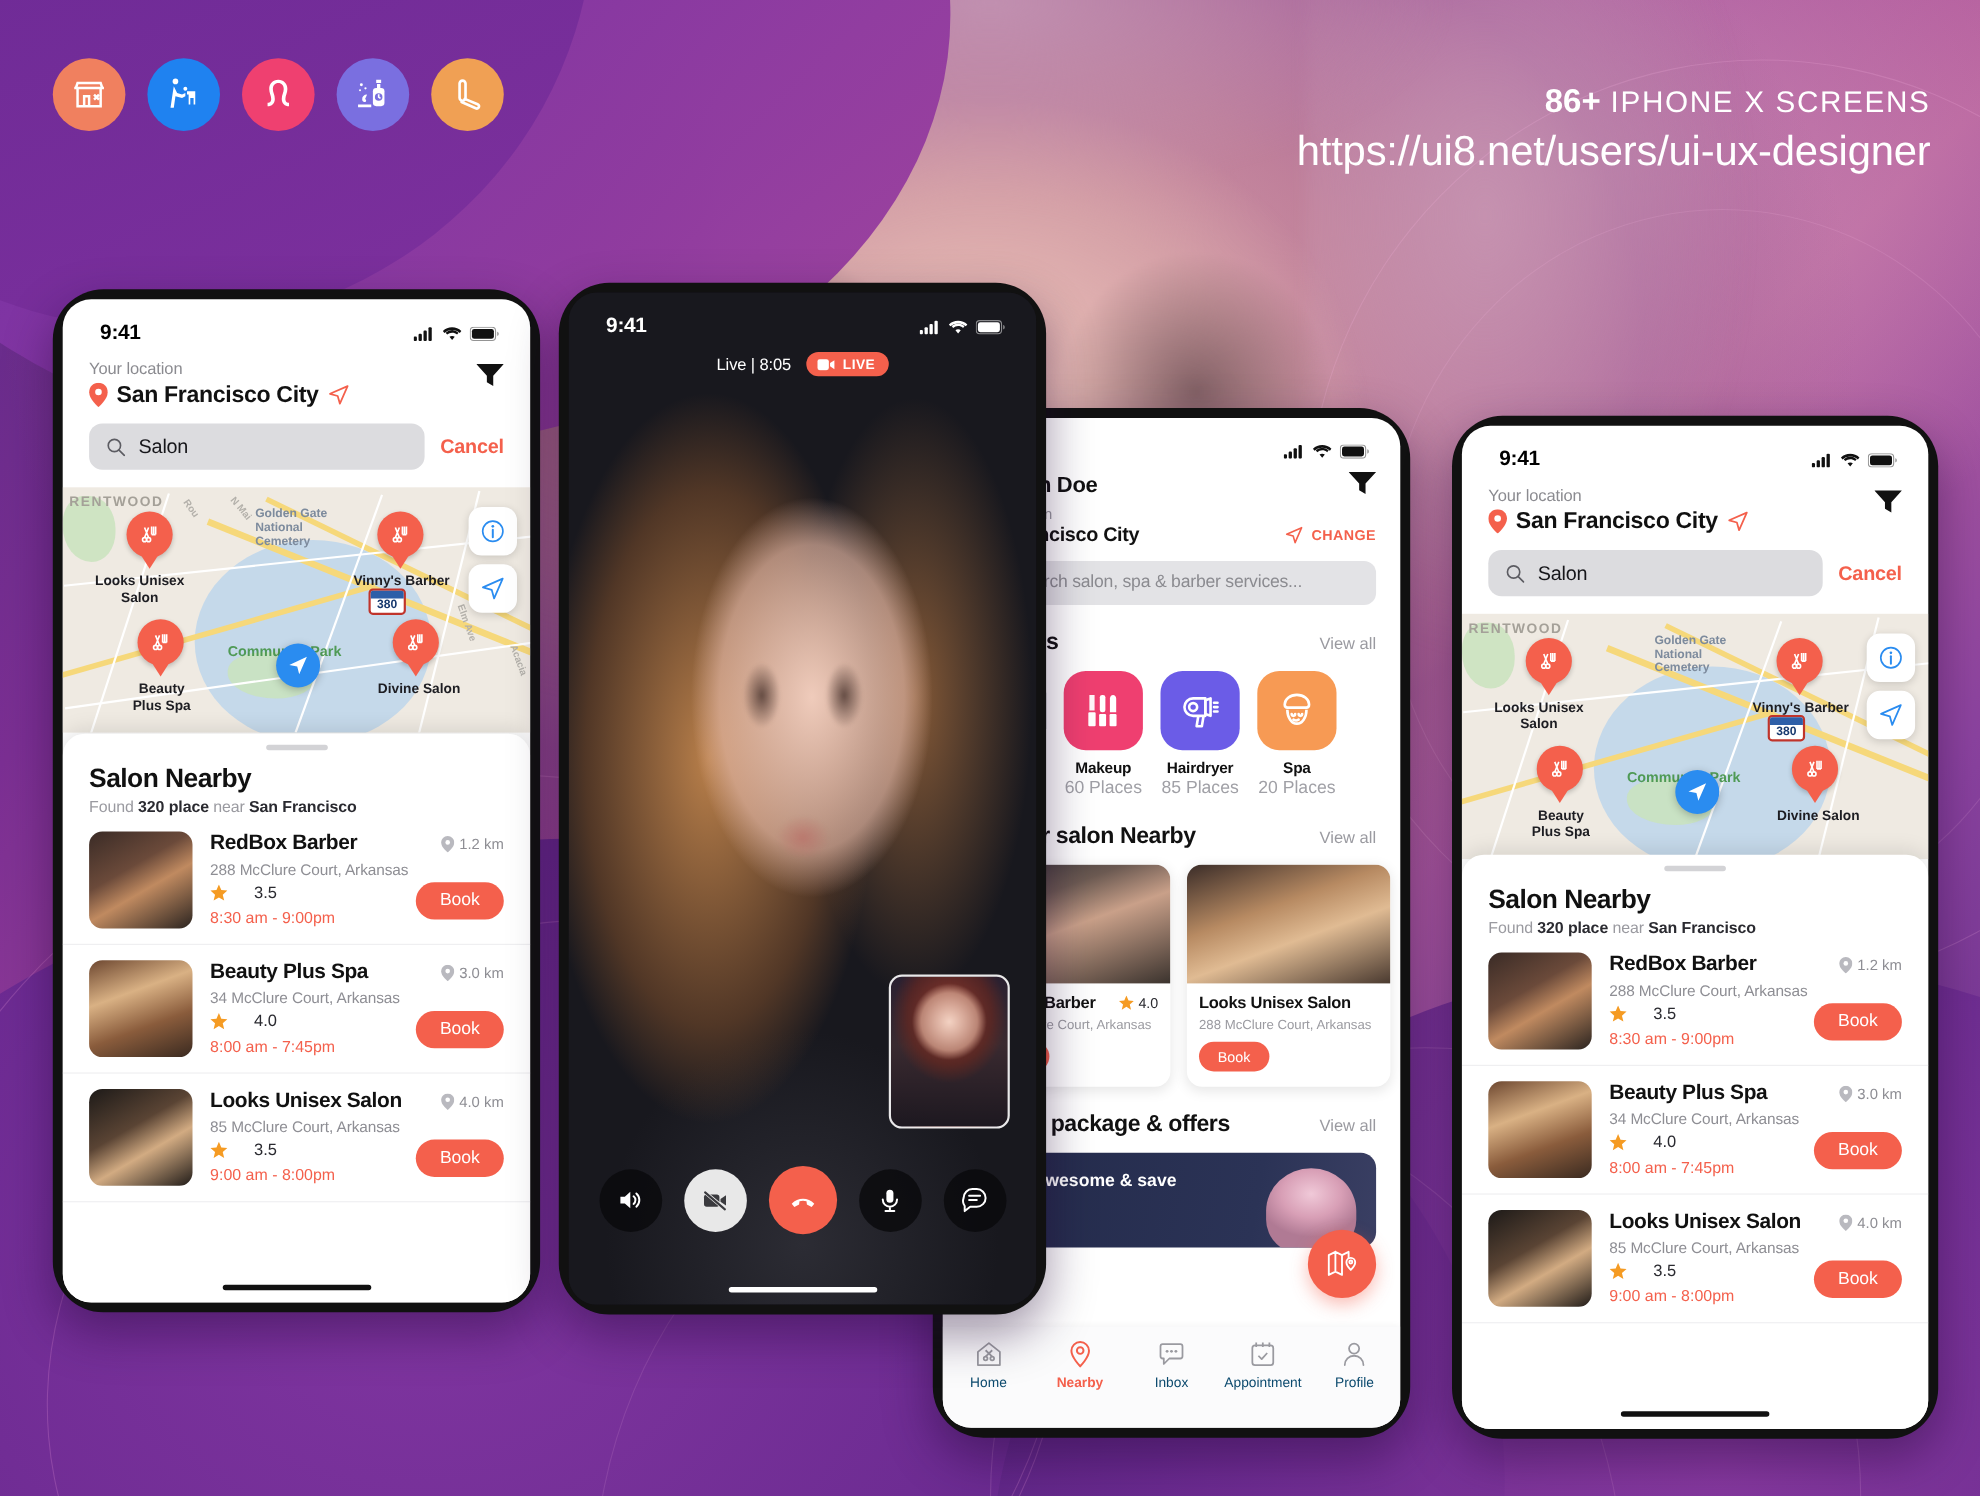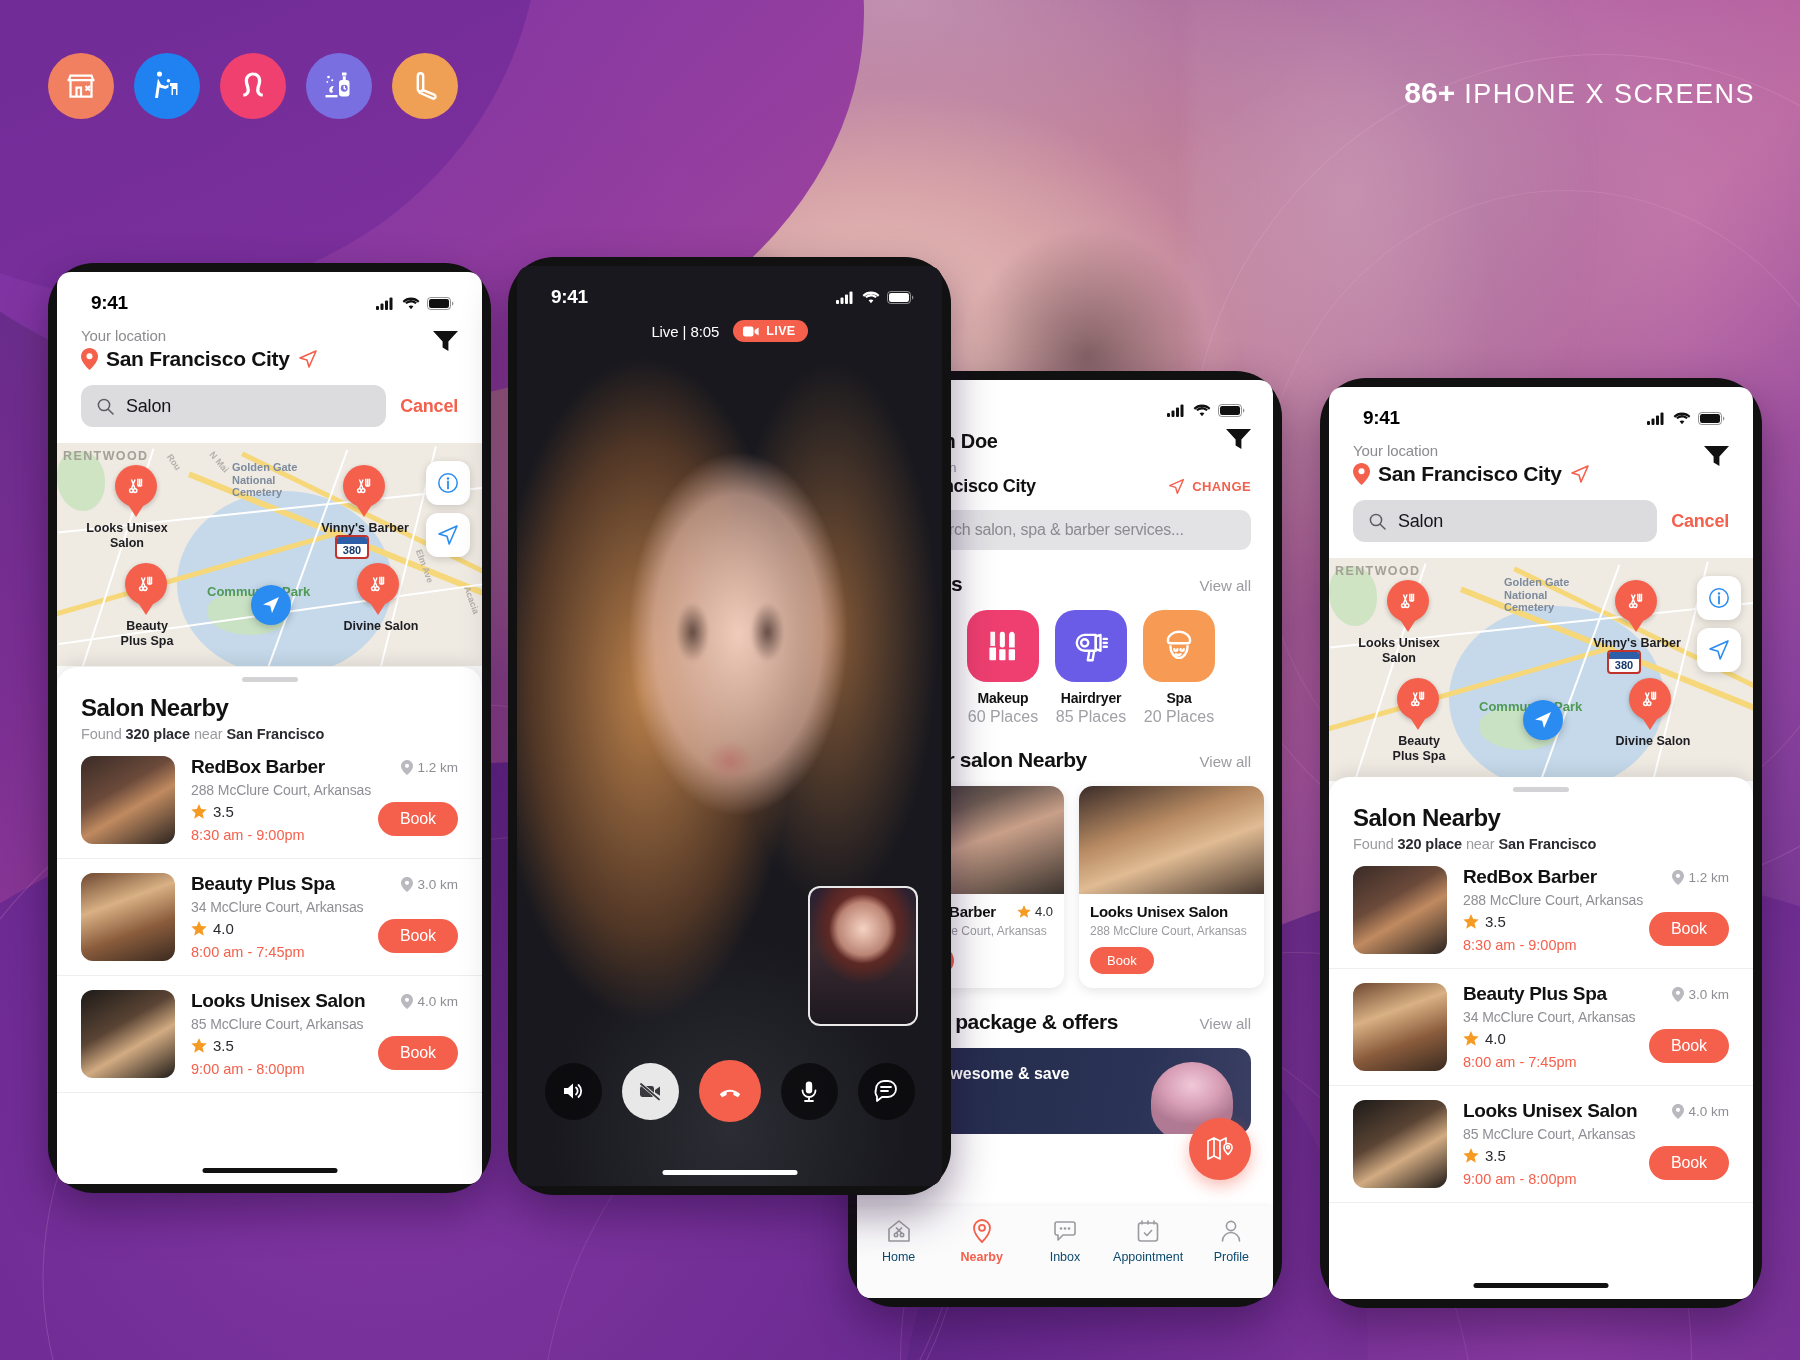--- a/index.html
+++ b/index.html
@@ -71,21 +71,21 @@
 
   
   #headline{position:absolute;right:45px;top:78px;text-align:right;z-index:40;color:#fff;}
   #headline .l1{font-size:27px;letter-spacing:.055em;line-height:1;}
   #headline .l1 b{font-size:30px;font-weight:bold;letter-spacing:0;}
   #headline .l1 span.sm{font-weight:400;}
   #headline .l2{font-size:38px;font-weight:400;margin-top:11px;letter-spacing:-.005em;line-height:1;}
 
   
   .phone{position:absolute;background:#111;border-radius:46px;box-shadow:0 18px 44px rgba(30,5,50,.42);padding:9px;z-index:20;}
-  .screen{position:relative;width:100%;height:100%;background:#fff;border-radius:14px;overflow:hidden;}
+  .screen{position:relative;width:100%;height:100%;background:#fff;border-radius:26px;overflow:hidden;}
 
   #phone1{left:48px;top:263px;width:443px;height:930px;z-index:26;}
   #phone2{left:508px;top:257px;width:443px;height:938px;z-index:30;}
   #phone3{left:848px;top:371px;width:434px;height:936px;z-index:22;}
   #phone4{left:1320px;top:378px;width:442px;height:930px;z-index:24;}
 
   
   .statusbar{display:flex;justify-content:space-between;align-items:center;padding:16px 28px 0 34px;height:46px;}
   .sb-time{font-size:19px;font-weight:bold;letter-spacing:-.3px;}
   .sb-right{display:flex;align-items:center;gap:7px;}
@@ -133,21 +133,21 @@
   .grabber{width:56px;height:5px;border-radius:3px;background:#d3d3d6;margin:10px auto 0 auto;}
   .sheet-title{font-size:24px;font-weight:bold;color:#111;letter-spacing:-.5px;padding:12px 24px 0 24px;}
   .sheet-sub{font-size:14.5px;color:#9a9aa0;padding:4px 24px 0 24px;letter-spacing:-.1px;}
   .sheet-sub b{color:#2a2a30;font-weight:bold;}
 
   .s-item{display:flex;gap:16px;padding:14px 24px;border-bottom:1px solid #eeeef0;position:relative;}
   .s-thumb{width:94px;height:88px;border-radius:12px;flex:none;overflow:hidden;position:relative;}
   .s-info{flex:1;min-width:0;}
   .s-name{font-size:19px;font-weight:bold;color:#111;letter-spacing:-.35px;}
   .s-addr{font-size:14px;color:#8e8e94;margin-top:4px;letter-spacing:-.1px;}
-  .s-rate{display:flex;align-items:center;gap:6px;margin-top:5px;font-size:15px;color:#2a2a30;font-weight:500;}
+  .s-rate{display:flex;align-items:center;gap:24px;margin-top:5px;font-size:15px;color:#2a2a30;font-weight:500;}
   .s-hours{font-size:14.5px;color:#f4604c;margin-top:7px;}
   .s-dist{position:absolute;right:24px;top:18px;display:flex;align-items:center;gap:4px;font-size:13.5px;color:#8e8e94;}
   .book-btn{position:absolute;right:24px;bottom:22px;background:#f4604c;color:#fff;font-size:16px;font-weight:500;
     padding:8px 22px;border-radius:20px;border:none;letter-spacing:-.1px;}
 
   
   .home-ind{position:absolute;left:50%;transform:translateX(-50%);bottom:11px;width:135px;height:5px;border-radius:3px;background:#111;}
   .home-ind.light{background:#fff;}
 
   
@@ -284,20 +284,21 @@
     <svg viewBox="0 0 24 24" fill="none" stroke="#fff" stroke-width="1.6" stroke-linecap="round">
         <path d="M9 3.5c-1 0-1.8.8-1.8 1.8v8.6c0 1 .8 1.8 1.8 1.8s1.8-.8 1.8-1.8V5.3c0-1-.8-1.8-1.8-1.8z"></path>
         <path d="M10.3 14.6l7.8 3.2c.9.4 1.2 1.4.6 2.1-.4.5-1.1.7-1.7.4L8.4 16.5"></path>
       </svg>
   </div>
 </div>
 
 <div id="headline">
   <div class="l1"><b>86+</b>
     <span class="sm">IPHONE X SCREENS</span></div>
+  <div class="l2">https://ui8.net/users/ui-ux-designer</div>
 </div>
 
 <div class="phone" id="phone1">
   <div class="screen">
     <div class="statusbar">
       <div class="sb-time">9:41</div>
       <div class="sb-right">
         <svg width="19" height="13" viewBox="0 0 19 13">
             <rect x="0" y="9" width="3" height="4" rx="1" fill="#111"></rect>
             <rect x="4.5" y="6.5" width="3" height="6.5" rx="1" fill="#111"></rect>

